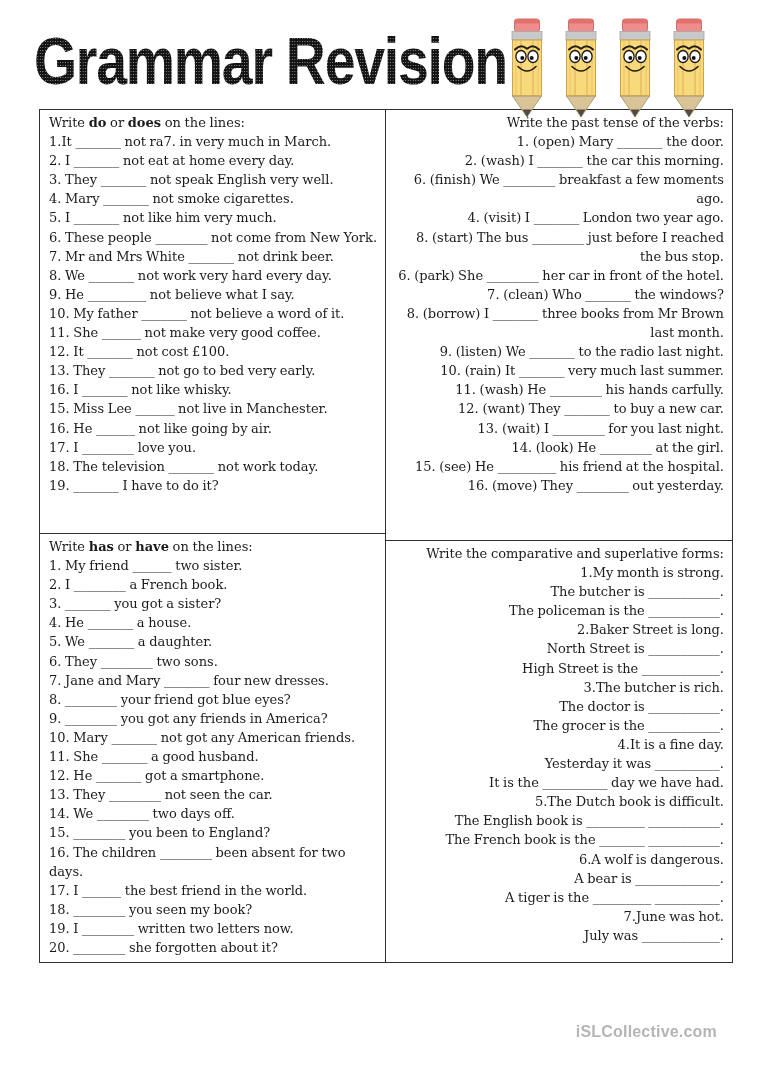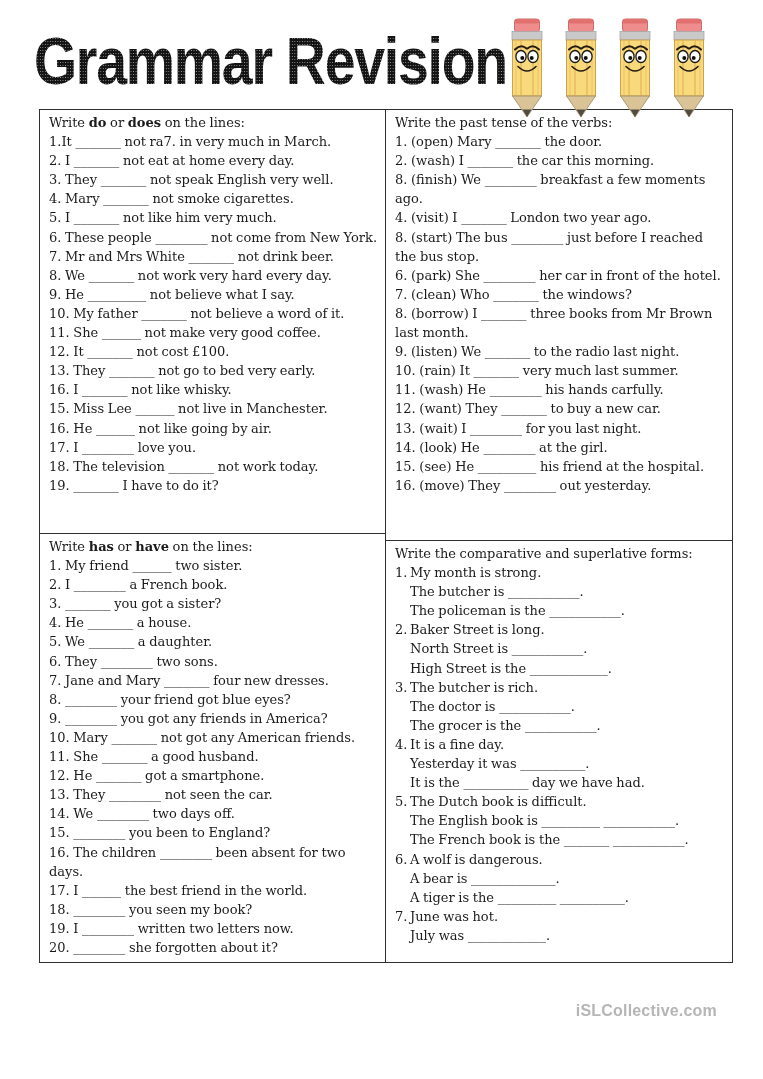--- a/index.html
+++ b/index.html
@@ -28,37 +28,37 @@
   
   .pencils{position:absolute;left:508px;top:18px;display:flex;gap:16px;z-index:4;}
   .pencil{display:block;}
   
   .wtable{
     position:absolute;left:39px;top:109px;width:694px;height:854px;
     border:1px solid #2f2f2f;box-sizing:border-box;display:flex;background:#fff;z-index:2;
   }
   .wcol{box-sizing:border-box;}
   .wcol-left{width:346px;border-right:1px solid #2f2f2f;}
-  .wcol-right{flex:1;}
+  .wcol-right{flex:1;text-align:right;}
   .wcell{
     box-sizing:border-box;overflow:hidden;
     font-size:13px;line-height:19.1px;color:#1b1b1b;
     padding:3px 8px 0 9px;word-spacing:-0.5px;
   }
   .cell-a{height:424px;border-bottom:1px solid #2f2f2f;}
   .cell-b{height:431px;border-bottom:1px solid #2f2f2f;}
   .cell-c{height:428px;}
   .cell-d{height:421px;}
   .hd b{font-weight:700;}
   .line{margin:0;}
   .d-num{display:inline-block;min-width:15px;}
   .d-line{padding-left:15px;}
   
   .watermark{
-    position:absolute;right:46px;top:1002px;
+    position:absolute;right:46px;top:1023px;
     font-family:"Liberation Sans",sans-serif;font-weight:700;
     font-size:16px;letter-spacing:0.2px;color:#b5b5b5;z-index:1;
   }
 </style>
 </head>
 <body>
 
 <div class="page">
 
   <svg width="0" height="0" style="position:absolute" aria-hidden="true">
@@ -160,21 +160,21 @@
 
     </div>
     <div class="wcol wcol-right">
 
       <div class="wcell cell-b">
         <div class="hd">Write the past tense of the verbs:</div>
         <div>
 
         <div class="line">1. (open) Mary _______ the door.</div>
             <div class="line">2. (wash) I _______ the car this morning.</div>
-            <div class="line">8. (finish) We ________ breakfast a few moments ago.</div>
+            <div class="line">6. (finish) We ________ breakfast a few moments ago.</div>
             <div class="line">4. (visit) I _______ London two year ago.</div>
             <div class="line">8. (start) The bus ________ just before I reached the bus stop.</div>
             <div class="line">6. (park) She ________ her car in front of the hotel.</div>
             <div class="line">7. (clean) Who _______ the windows?</div>
             <div class="line">8. (borrow) I _______ three books from Mr Brown last month.</div>
             <div class="line">9. (listen) We _______ to the radio last night.</div>
             <div class="line">10. (rain) It _______ very much last summer.</div>
             <div class="line">11. (wash) He ________ his hands carfully.</div>
             <div class="line">12. (want) They _______ to buy a new car.</div>
             <div class="line">13. (wait) I ________ for you last night.</div>

